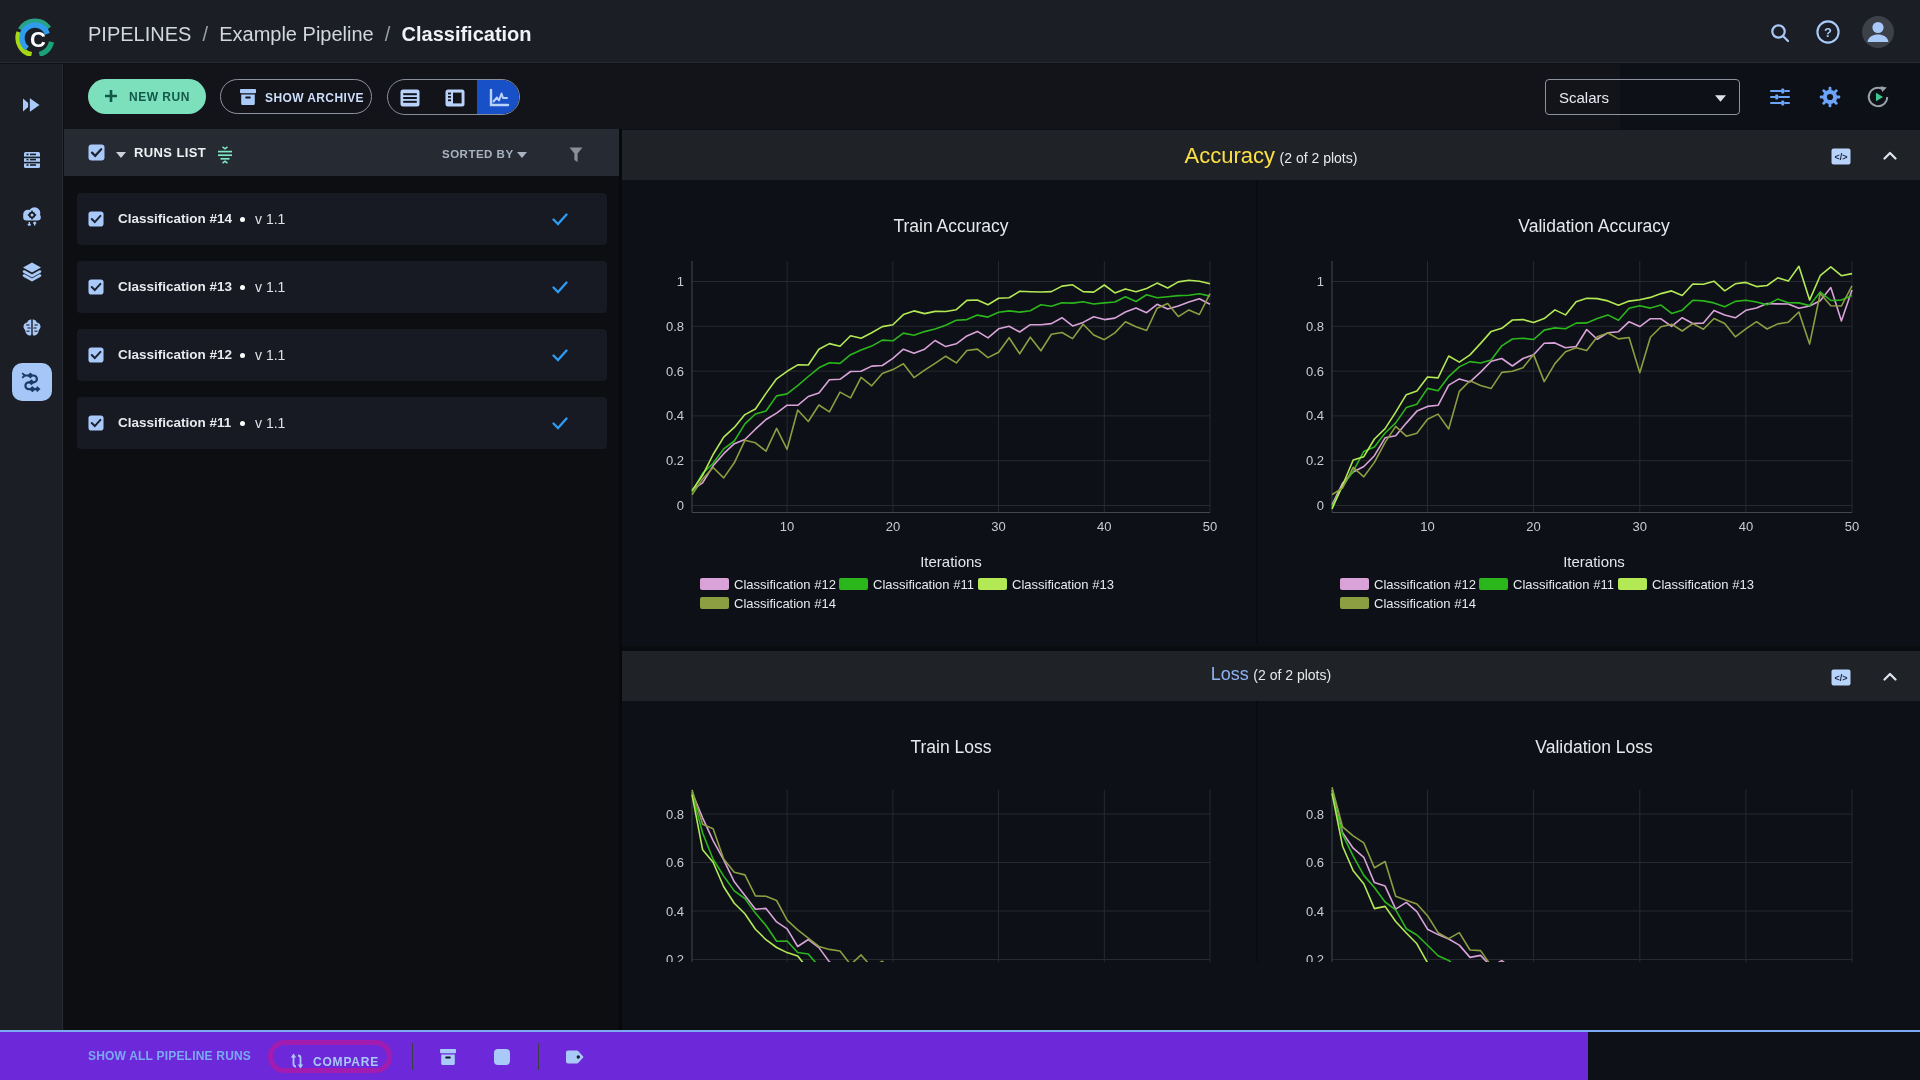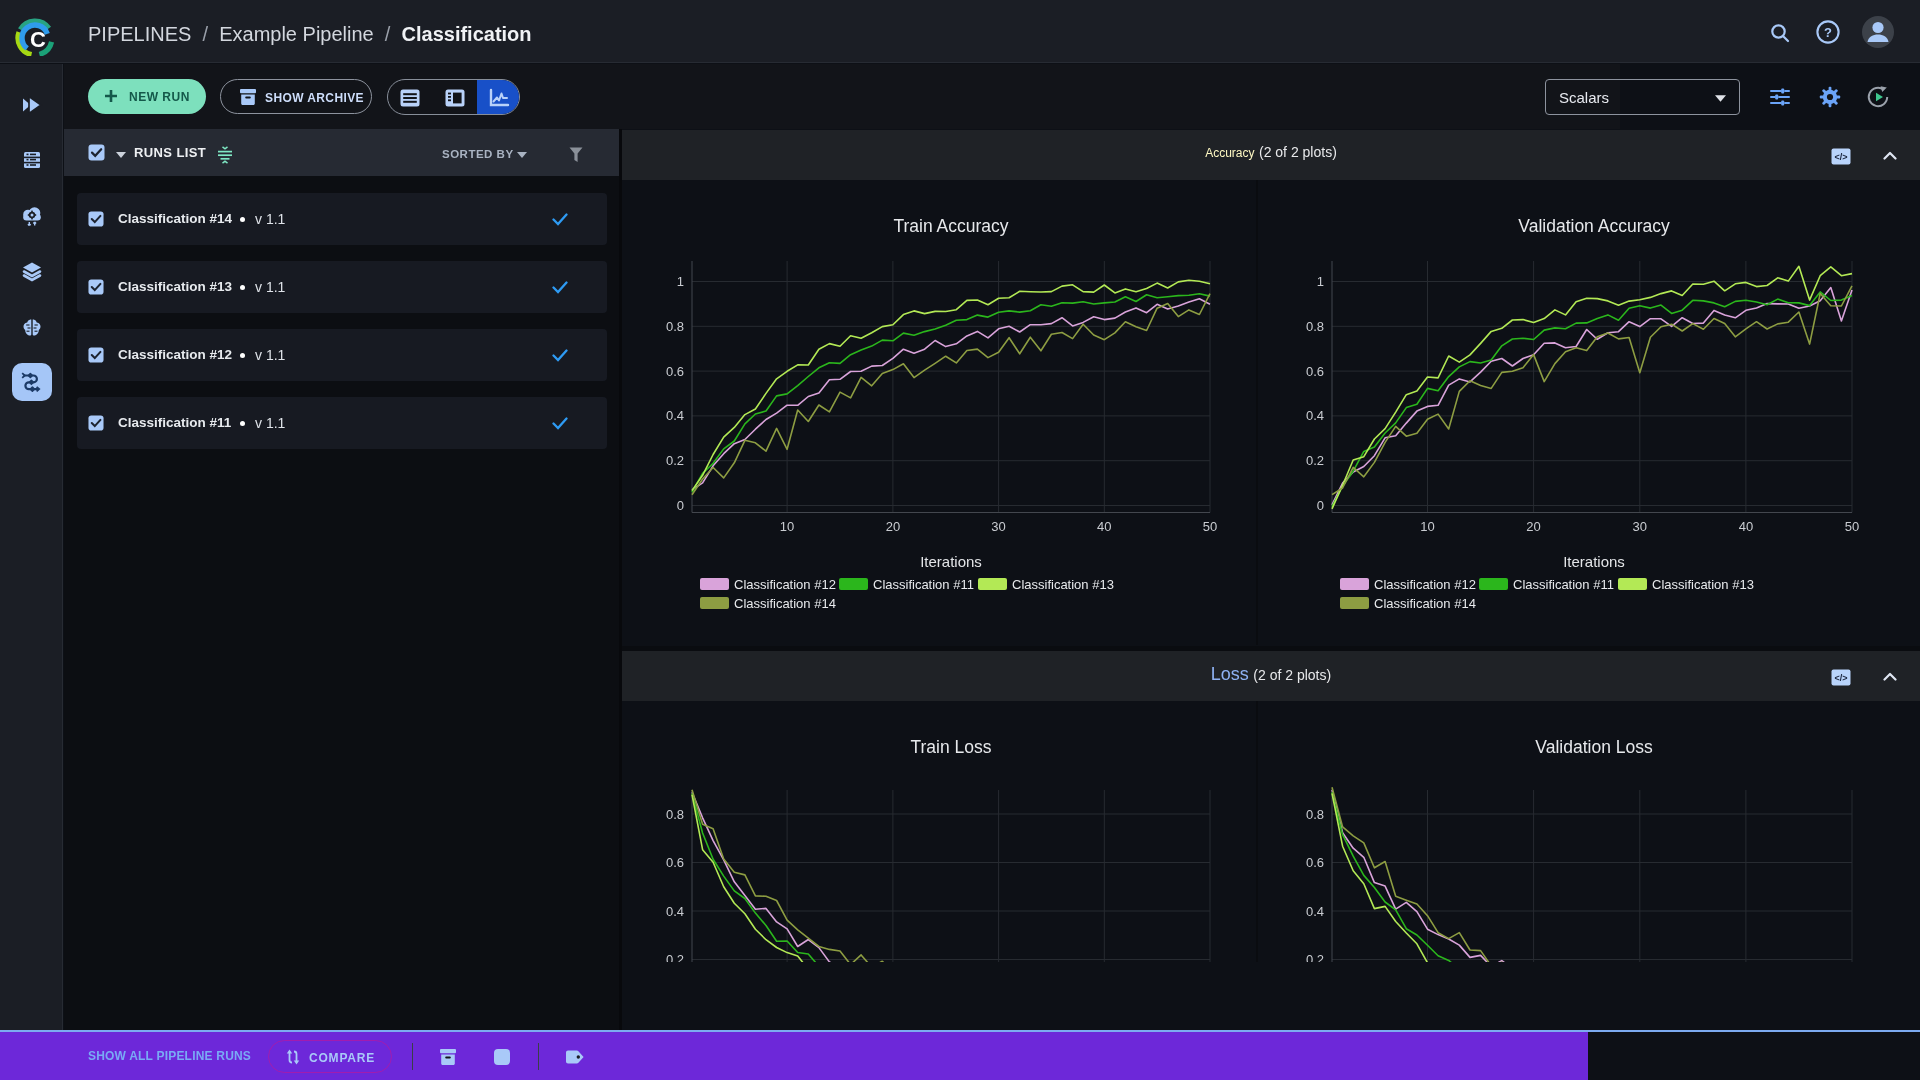--- a/index.html
+++ b/index.html
@@ -303,21 +303,21 @@
         <svg width="16" height="13" viewBox="0 0 16 13">
 <path d="M1.5 6.5 L6 11 L14.5 1.5" fill="none" stroke="#2e9bf4" stroke-width="2.3" stroke-linecap="round"></path>
 </svg>
       </div>
 </div>
 
 <div class="abs" style="left:619px;top:129px;width:3px;height:901px;background:#08090c"></div>
 <div class="abs" style="left:622px;top:129px;width:1298px;height:901px;background:#0d1016">
 
   <div class="abs" style="left:0;top:1px;width:1298px;height:50px;background:#1f2226">
-    <div class="abs" style="left:649px;top:13px;transform:translateX(-50%);white-space:nowrap"><span style="font-size:12px;color:#fef9c3">Accuracy</span> <span style="font-size:14px;color:#e8e9eb">(2 of 2 plots)</span></div>
+    <div class="abs" style="left:649px;top:13px;transform:translateX(-50%);white-space:nowrap"><span style="font-size:22px;color:#fde047">Accuracy</span> <span style="font-size:14px;color:#e8e9eb">(2 of 2 plots)</span></div>
     <div class="abs" style="left:1209px;top:18px">
           <svg width="20" height="17" viewBox="0 0 20 17">
 <rect x="0.5" y="0.5" width="19" height="16" rx="2" fill="#b9d4fb"></rect>
 <text x="10" y="12" font-size="9" font-weight="bold" fill="#17223a" text-anchor="middle" font-family="Liberation Sans, sans-serif">&lt;/&gt;</text>
 </svg>
         </div>
     <div class="abs" style="left:1261px;top:21px">
           <svg width="14" height="9" viewBox="0 0 14 9">
 <polyline points="1.5,7.5 7,2 12.5,7.5" fill="none" stroke="#dfe6f2" stroke-width="2.2" stroke-linecap="round" stroke-linejoin="round"></polyline>
 </svg>
@@ -477,21 +477,21 @@
             <polyline points="74.0,92.4 84.6,145.2 95.2,169.7 105.8,182.7 116.4,207.6 127.1,205.4 137.7,220.5 148.3,232.0 158.9,242.8 169.5,261.8 180.1,262.7 190.7,268.6 201.3,277.6 212.0,272.5 222.6,279.1 233.2,277.3 243.8,290.6 254.4,294.5 265.0,288.9 275.6,286.2 286.2,299.7 296.9,303.5 307.5,304.8 318.1,306.1 328.7,300.0 339.3,302.8 349.9,303.7 360.5,308.2 371.1,298.3 381.8,305.3 392.4,312.8 403.0,297.3 413.6,311.1 424.2,302.7 434.8,301.2 445.4,307.2 456.0,328.7 466.7,308.1 477.3,312.2 487.9,307.8 498.5,330.2 509.1,313.3 519.7,312.5 530.3,313.5 540.9,319.3 551.6,305.8 562.2,304.0 572.8,320.2 583.4,300.5 594.0,314.4" fill="none" stroke="#b3e955" stroke-width="1.6" stroke-linejoin="round"></polyline>
             <polyline points="74.0,86.3 84.6,125.9 95.2,134.8 105.8,141.9 116.4,166.8 127.1,160.5 137.7,195.3 148.3,199.2 158.9,203.0 169.5,214.7 180.1,231.7 190.7,237.6 201.3,231.6 212.0,249.0 222.6,249.6 233.2,264.9 243.8,261.2 254.4,266.1 265.0,265.2 275.6,279.6 286.2,262.3 296.9,265.7 307.5,272.8 318.1,270.6 328.7,276.4 339.3,276.5 349.9,273.6 360.5,272.8 371.1,289.3 381.8,291.7 392.4,284.1 403.0,291.8 413.6,278.4 424.2,283.6 434.8,292.7 445.4,280.2 456.0,305.7 466.7,293.5 477.3,302.4 487.9,283.2 498.5,304.5 509.1,286.8 519.7,284.1 530.3,304.0 540.9,301.4 551.6,282.8 562.2,290.9 572.8,300.8 583.4,298.1 594.0,305.5" fill="none" stroke="#8d9d42" stroke-width="1.6" stroke-linejoin="round"></polyline>
           </svg>
         </div>
   </div>
 </div>
 
 <div class="abs" style="left:0;top:1030px;width:1920px;height:2px;background:#7caaf0"></div>
 <div class="abs" style="left:0;top:1032px;width:1588px;height:48px;background:#6d28d9">
   <div class="abs" style="left:88px;top:17px;font-size:12px;font-weight:bold;color:#79aaf5;letter-spacing:0.2px">SHOW ALL PIPELINE RUNS</div>
-  <div class="abs" style="left:268px;top:8px;width:124px;height:33px;border-radius:17px;border:1px solid #a21caf">
+  <div class="abs" style="left:268px;top:8px;width:124px;height:33px;border-radius:17px;border:5px solid #a21caf">
     <div class="abs" style="left:15px;top:7px">
           <svg width="18" height="18" viewBox="0 0 18 18">
 <path d="M5.5 3.5 V12 A2.5 2.5 0 0 0 8 14.5" fill="none" stroke="#a9c9f8" stroke-width="1.8"></path>
 <polygon points="2.8,5.5 8.2,5.5 5.5,1.5" fill="#a9c9f8"></polygon>
 <path d="M12.5 14.5 V6 A2.5 2.5 0 0 0 10 3.5" fill="none" stroke="#a9c9f8" stroke-width="1.8"></path>
 <polygon points="9.8,12.5 15.2,12.5 12.5,16.5" fill="#a9c9f8"></polygon>
 </svg>
         </div>
     <div class="abs" style="left:40px;top:10px;font-size:12px;font-weight:bold;color:#a9c9f8;letter-spacing:0.8px">COMPARE</div>
   </div>

